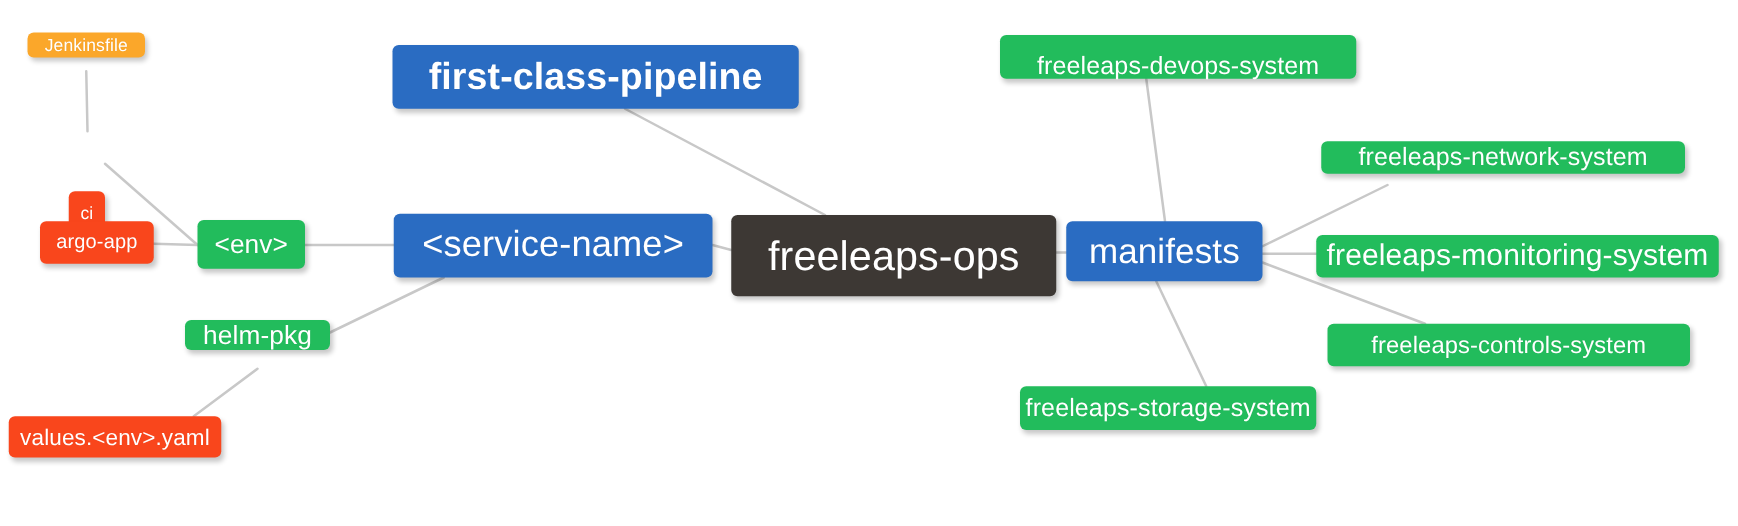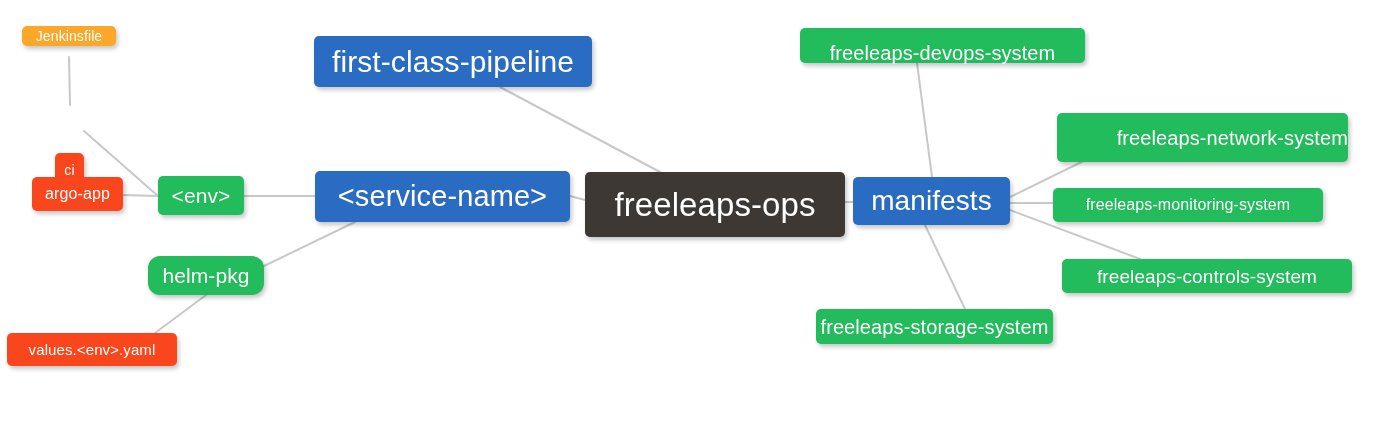--- a/index.html
+++ b/index.html
@@ -73,45 +73,45 @@
       </div>
       <div class="node c-red" style="left: 55px; top: 105px; width: 29px; height: 33px; font-size: 14px; margin-top: 48px;">
         <span>ci</span>
       </div>
       <div class="node c-red" style="left: 32px; top: 177px; width: 91px; height: 34px; font-size: 16px;">
         <span>argo-app</span>
       </div>
       <div class="node c-green" style="left: 158px; top: 176px; width: 86px; height: 39px; font-size: 21px; text-align: right;">
         <span>&lt;env&gt;</span>
       </div>
-      <div class="node c-green" style="left: 148px; top: 256px; width: 116px; height: 39px; font-size: 21px; border-radius: 12px;">
+      <div class="node c-green" style="left: 148px; top: 256px; width: 116px; height: 24px; font-size: 21px;">
         <span>helm-pkg</span>
       </div>
-      <div class="node c-red" style="left: 7px; top: 333px; width: 170px; height: 33px; font-size: 15px;">
+      <div class="node c-red" style="left: 7px; top: 333px; width: 170px; height: 33px; font-size: 18px;">
         <span>values.&lt;env&gt;.yaml</span>
       </div>
-      <div class="node c-blue" style="left: 314px; top: 36px; width: 278px; height: 51px; font-size: 30px;">
+      <div class="node c-blue" style="left: 314px; top: 36px; width: 325px; height: 51px; font-size: 30px; font-weight: bold;">
         <span>first-class-pipeline</span>
       </div>
       <div class="node c-blue" style="left: 315px; top: 171px; width: 255px; height: 51px; font-size: 29px;">
         <span>&lt;service-name&gt;</span>
       </div>
       <div class="node c-root" style="left: 585px; top: 172px; width: 260px; height: 65px; font-size: 33px;">
         <span>freeleaps-ops</span>
       </div>
       <div class="node c-blue" style="left: 853px; top: 177px; width: 157px; height: 48px; font-size: 28px;">
         <span>manifests</span>
       </div>
       <div class="node c-green" style="left: 800px; top: 28px; width: 285px; height: 35px; font-size: 20px; align-items: flex-end;">
         <span>freeleaps-devops-system</span>
       </div>
-      <div class="node c-green" style="left: 1057px; top: 113px; width: 291px; height: 49px; font-size: 20px; justify-content: flex-end;">
+      <div class="node c-green" style="left: 1057px; top: 113px; width: 291px; height: 26px; font-size: 20px;">
         <span>freeleaps-network-system</span>
       </div>
-      <div class="node c-green" style="left: 1053px; top: 188px; width: 270px; height: 34px; font-size: 16px;">
+      <div class="node c-green" style="left: 1053px; top: 188px; width: 322px; height: 34px; font-size: 24px;">
         <span>freeleaps-monitoring-system</span>
       </div>
       <div class="node c-green" style="left: 1062px; top: 259px; width: 290px; height: 34px; font-size: 19px;">
         <span>freeleaps-controls-system</span>
       </div>
       <div class="node c-green" style="left: 816px; top: 309px; width: 237px; height: 35px; font-size: 20px;">
         <span>freeleaps-storage-system</span>
       </div>
     </div>
 </div>

